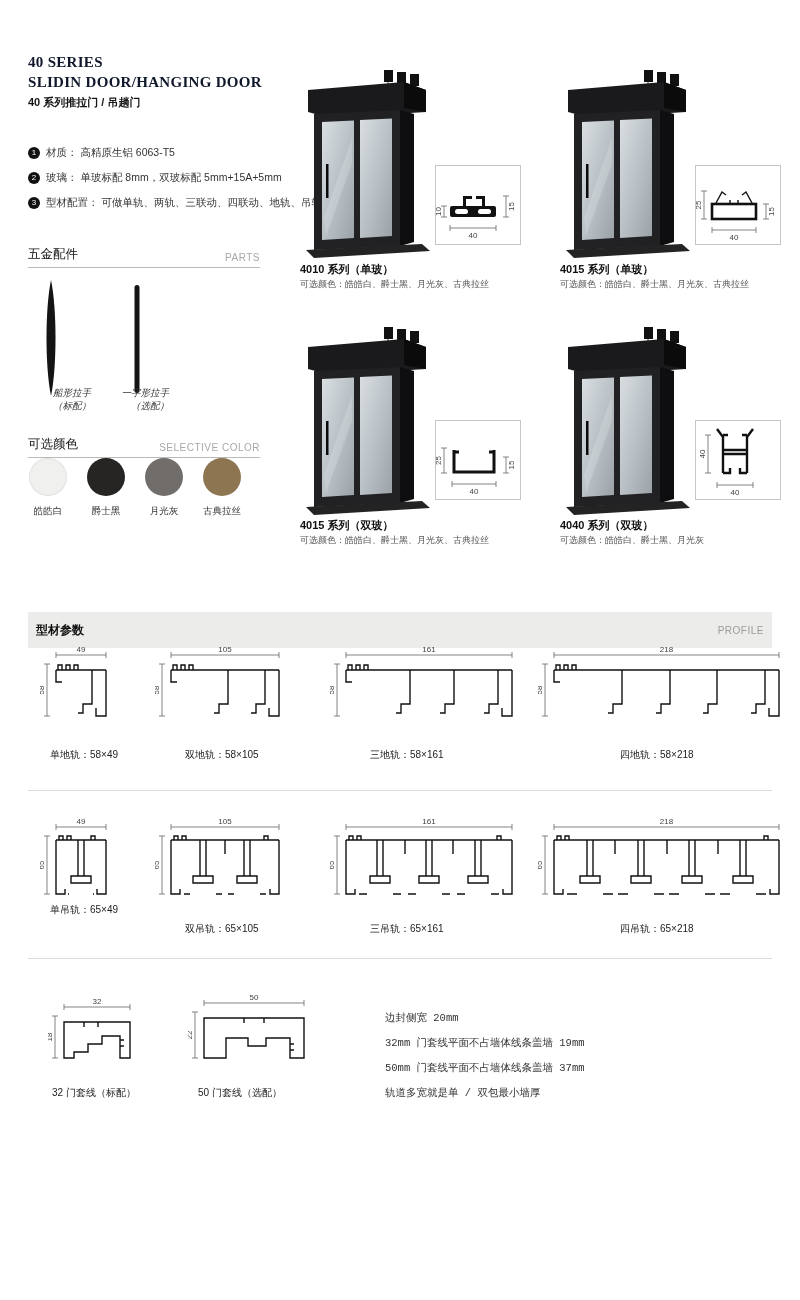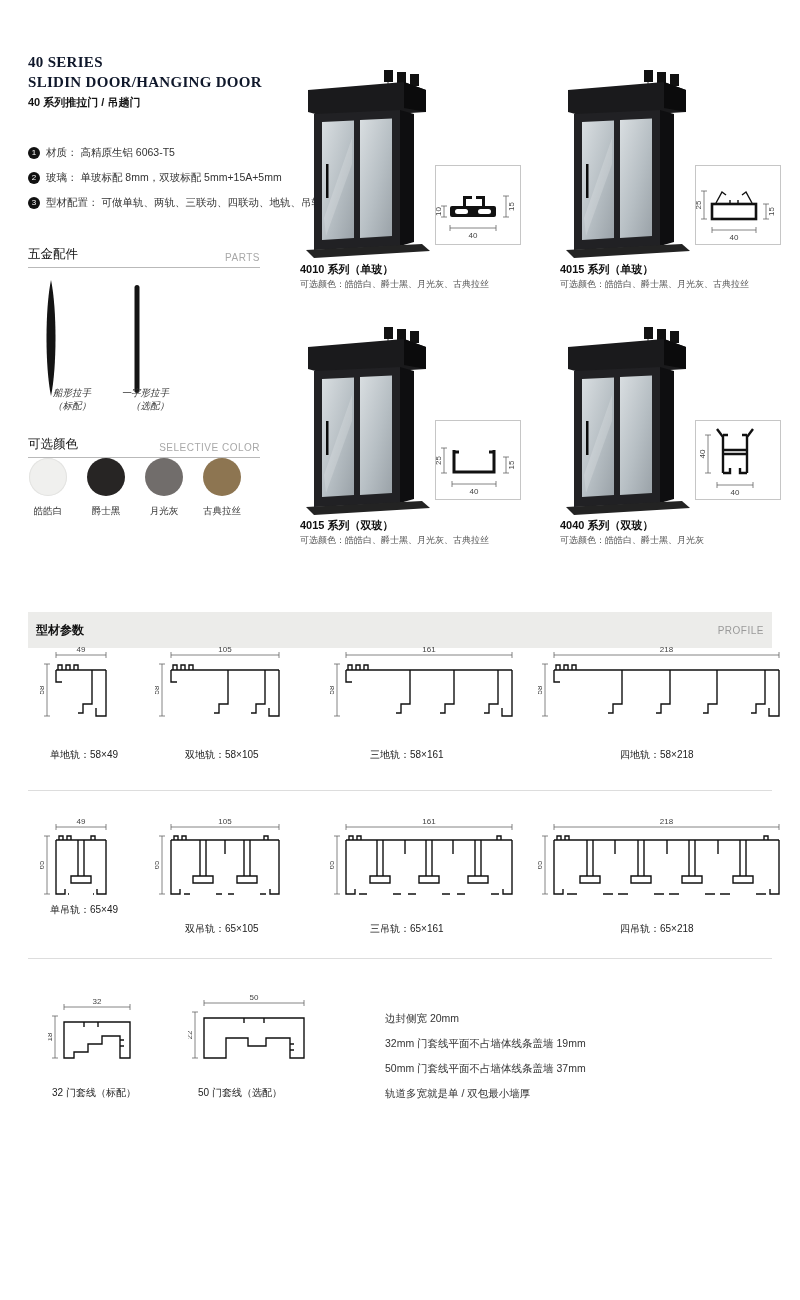--- a/index.html
+++ b/index.html
@@ -25,21 +25,21 @@
   .prod{width:250px;height:230px;}
   .door-art{width:140px;height:195px;}
   .xsec{width:84px;height:78px;border:1px solid #c6c6c6;background:#fff;}
   .prod-title{font-size:11px;font-weight:bold;color:#111;}
   .prod-colors{font-size:9px;color:#555;}
   
   .profile-bar{width:728px;height:36px;background:#ececea;display:flex;justify-content:space-between;align-items:center;padding:0 8px;}
   .profile-bar .cn{font-size:12px;font-weight:bold;color:#111;}
   .profile-bar .en{font-size:10px;color:#9a9a9a;letter-spacing:.5px;text-align:center;}
   .track-label{font-size:10px;color:#222;}
-  .note{font-size:10.5px;color:#333;line-height:25px;white-space:nowrap;}
+  .note{font-size:10.5px;color:#333;line-height:25px;white-space:nowrap;font-family:Liberation Mono, monospace;}
   .hr{width:744px;border-top:1px solid #ddd;height:0;}
   
   .dim{stroke:#666;stroke-width:.8;}
   .dimtext{font-size:8px;fill:#444;font-family:"Liberation Sans",sans-serif;}
   .prof{stroke:#111;stroke-width:1.4;fill:none;}
 </style>
 </head>
 <body>
 
 <div class="page">

